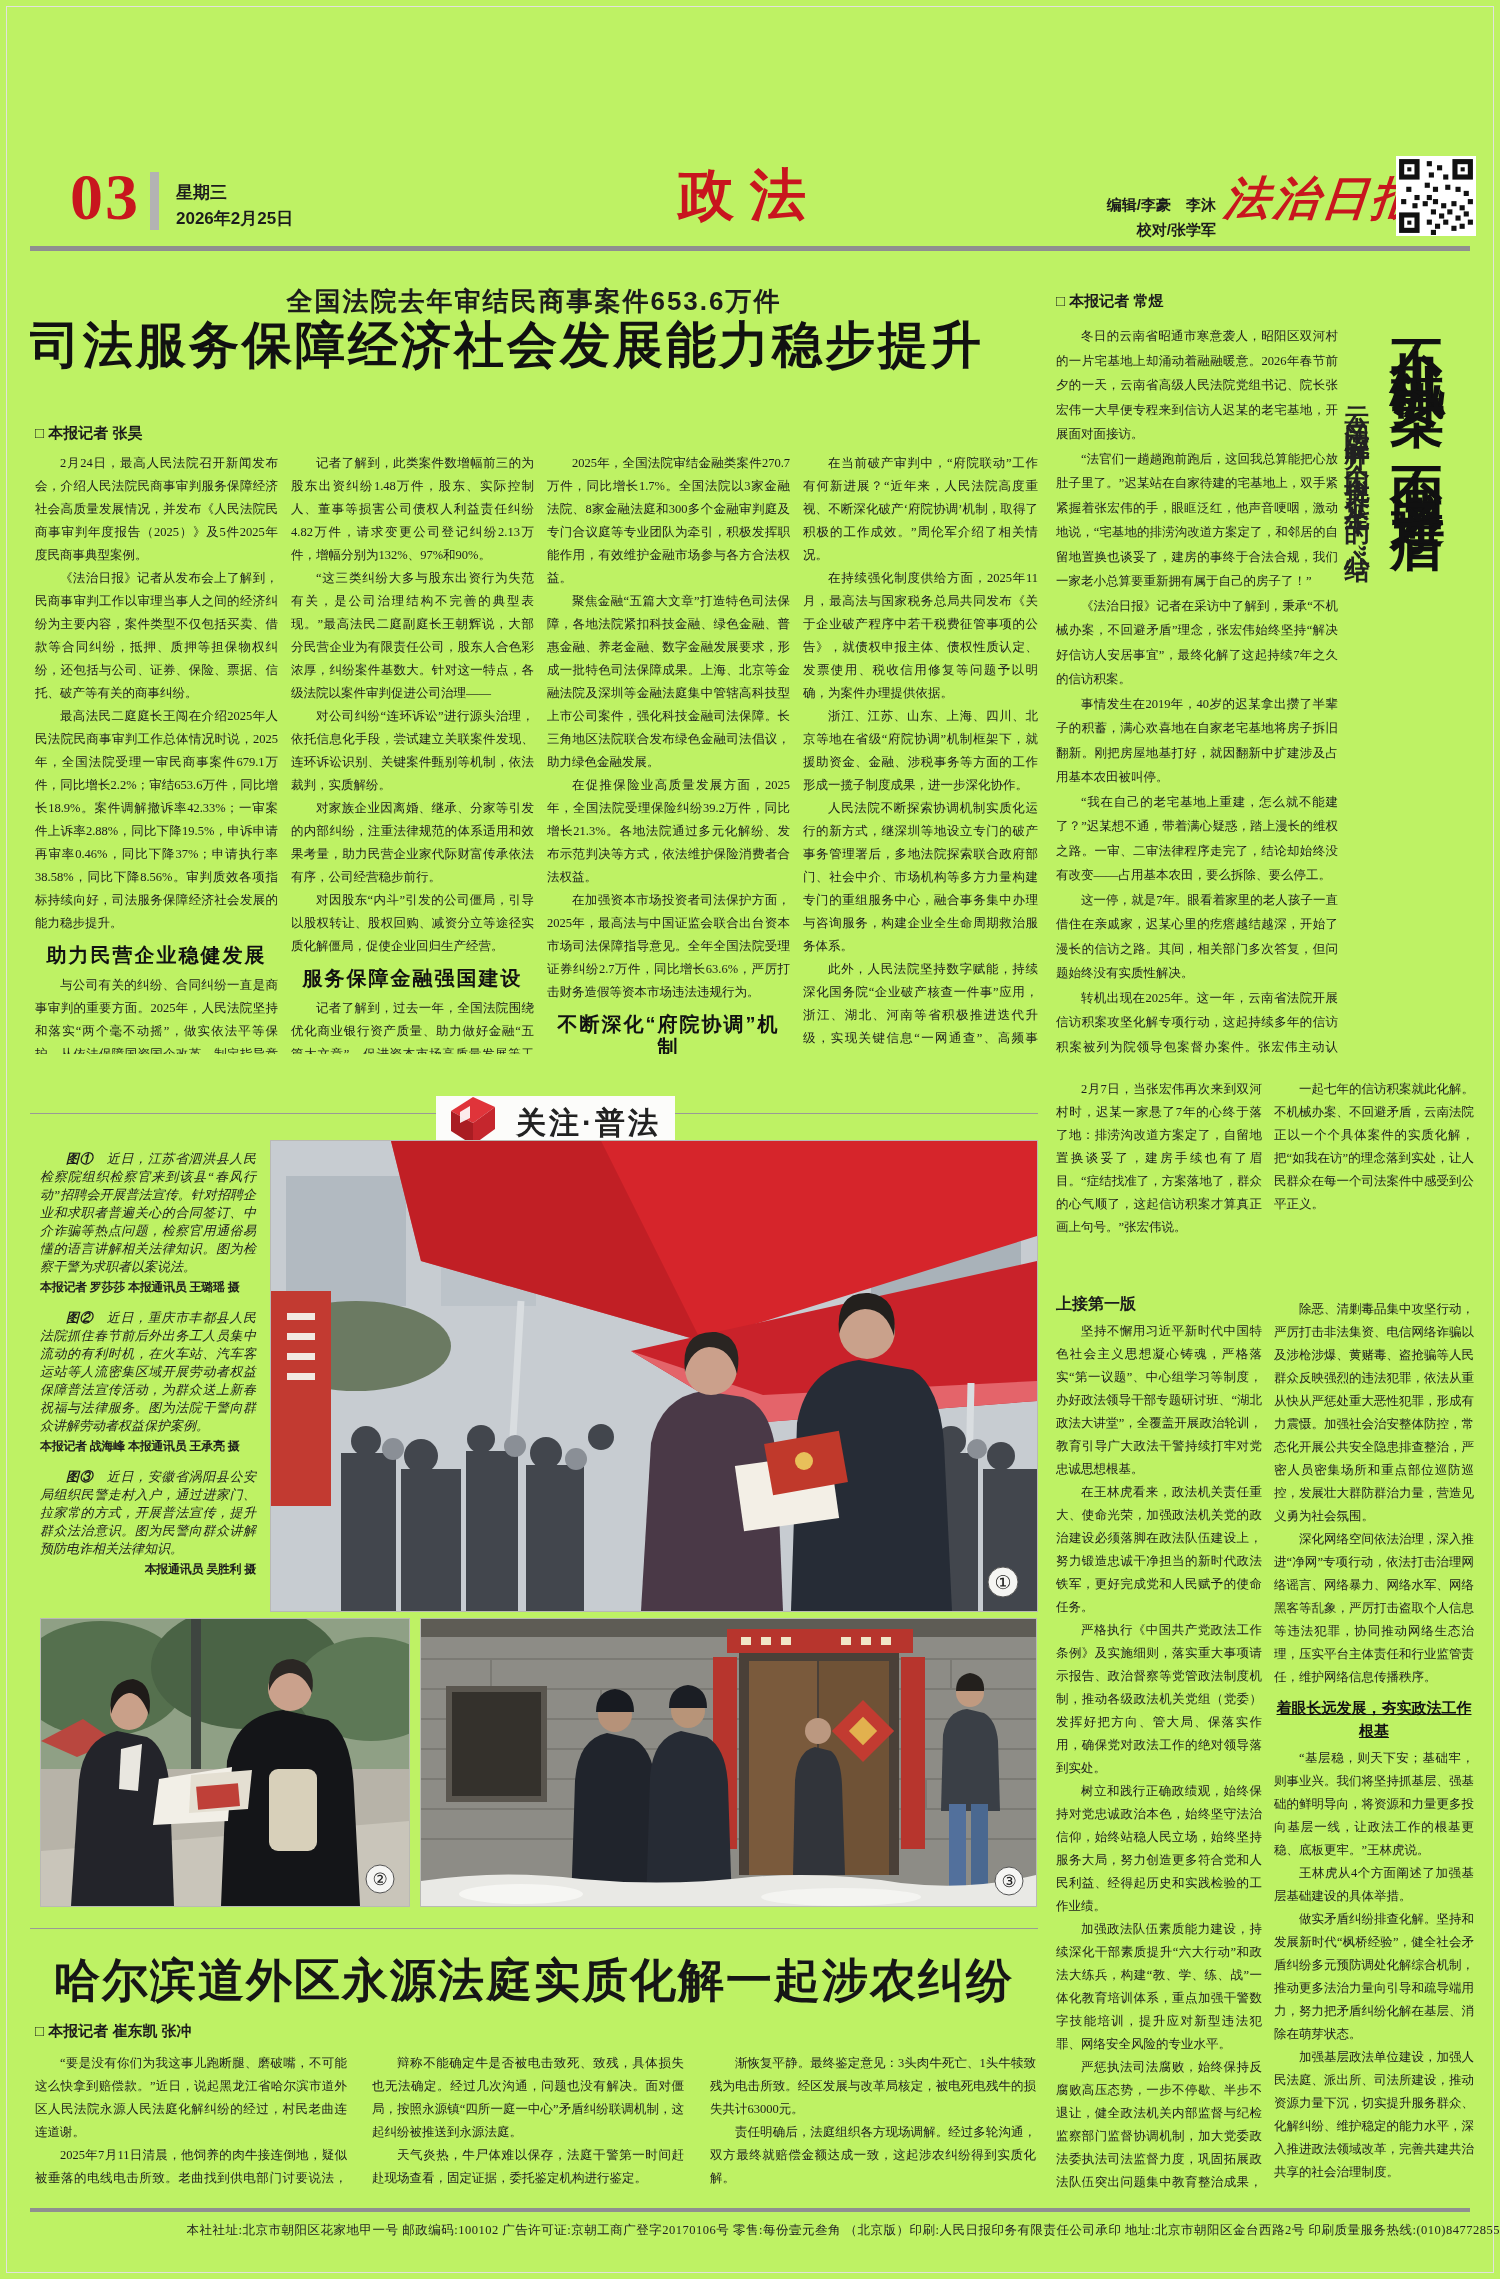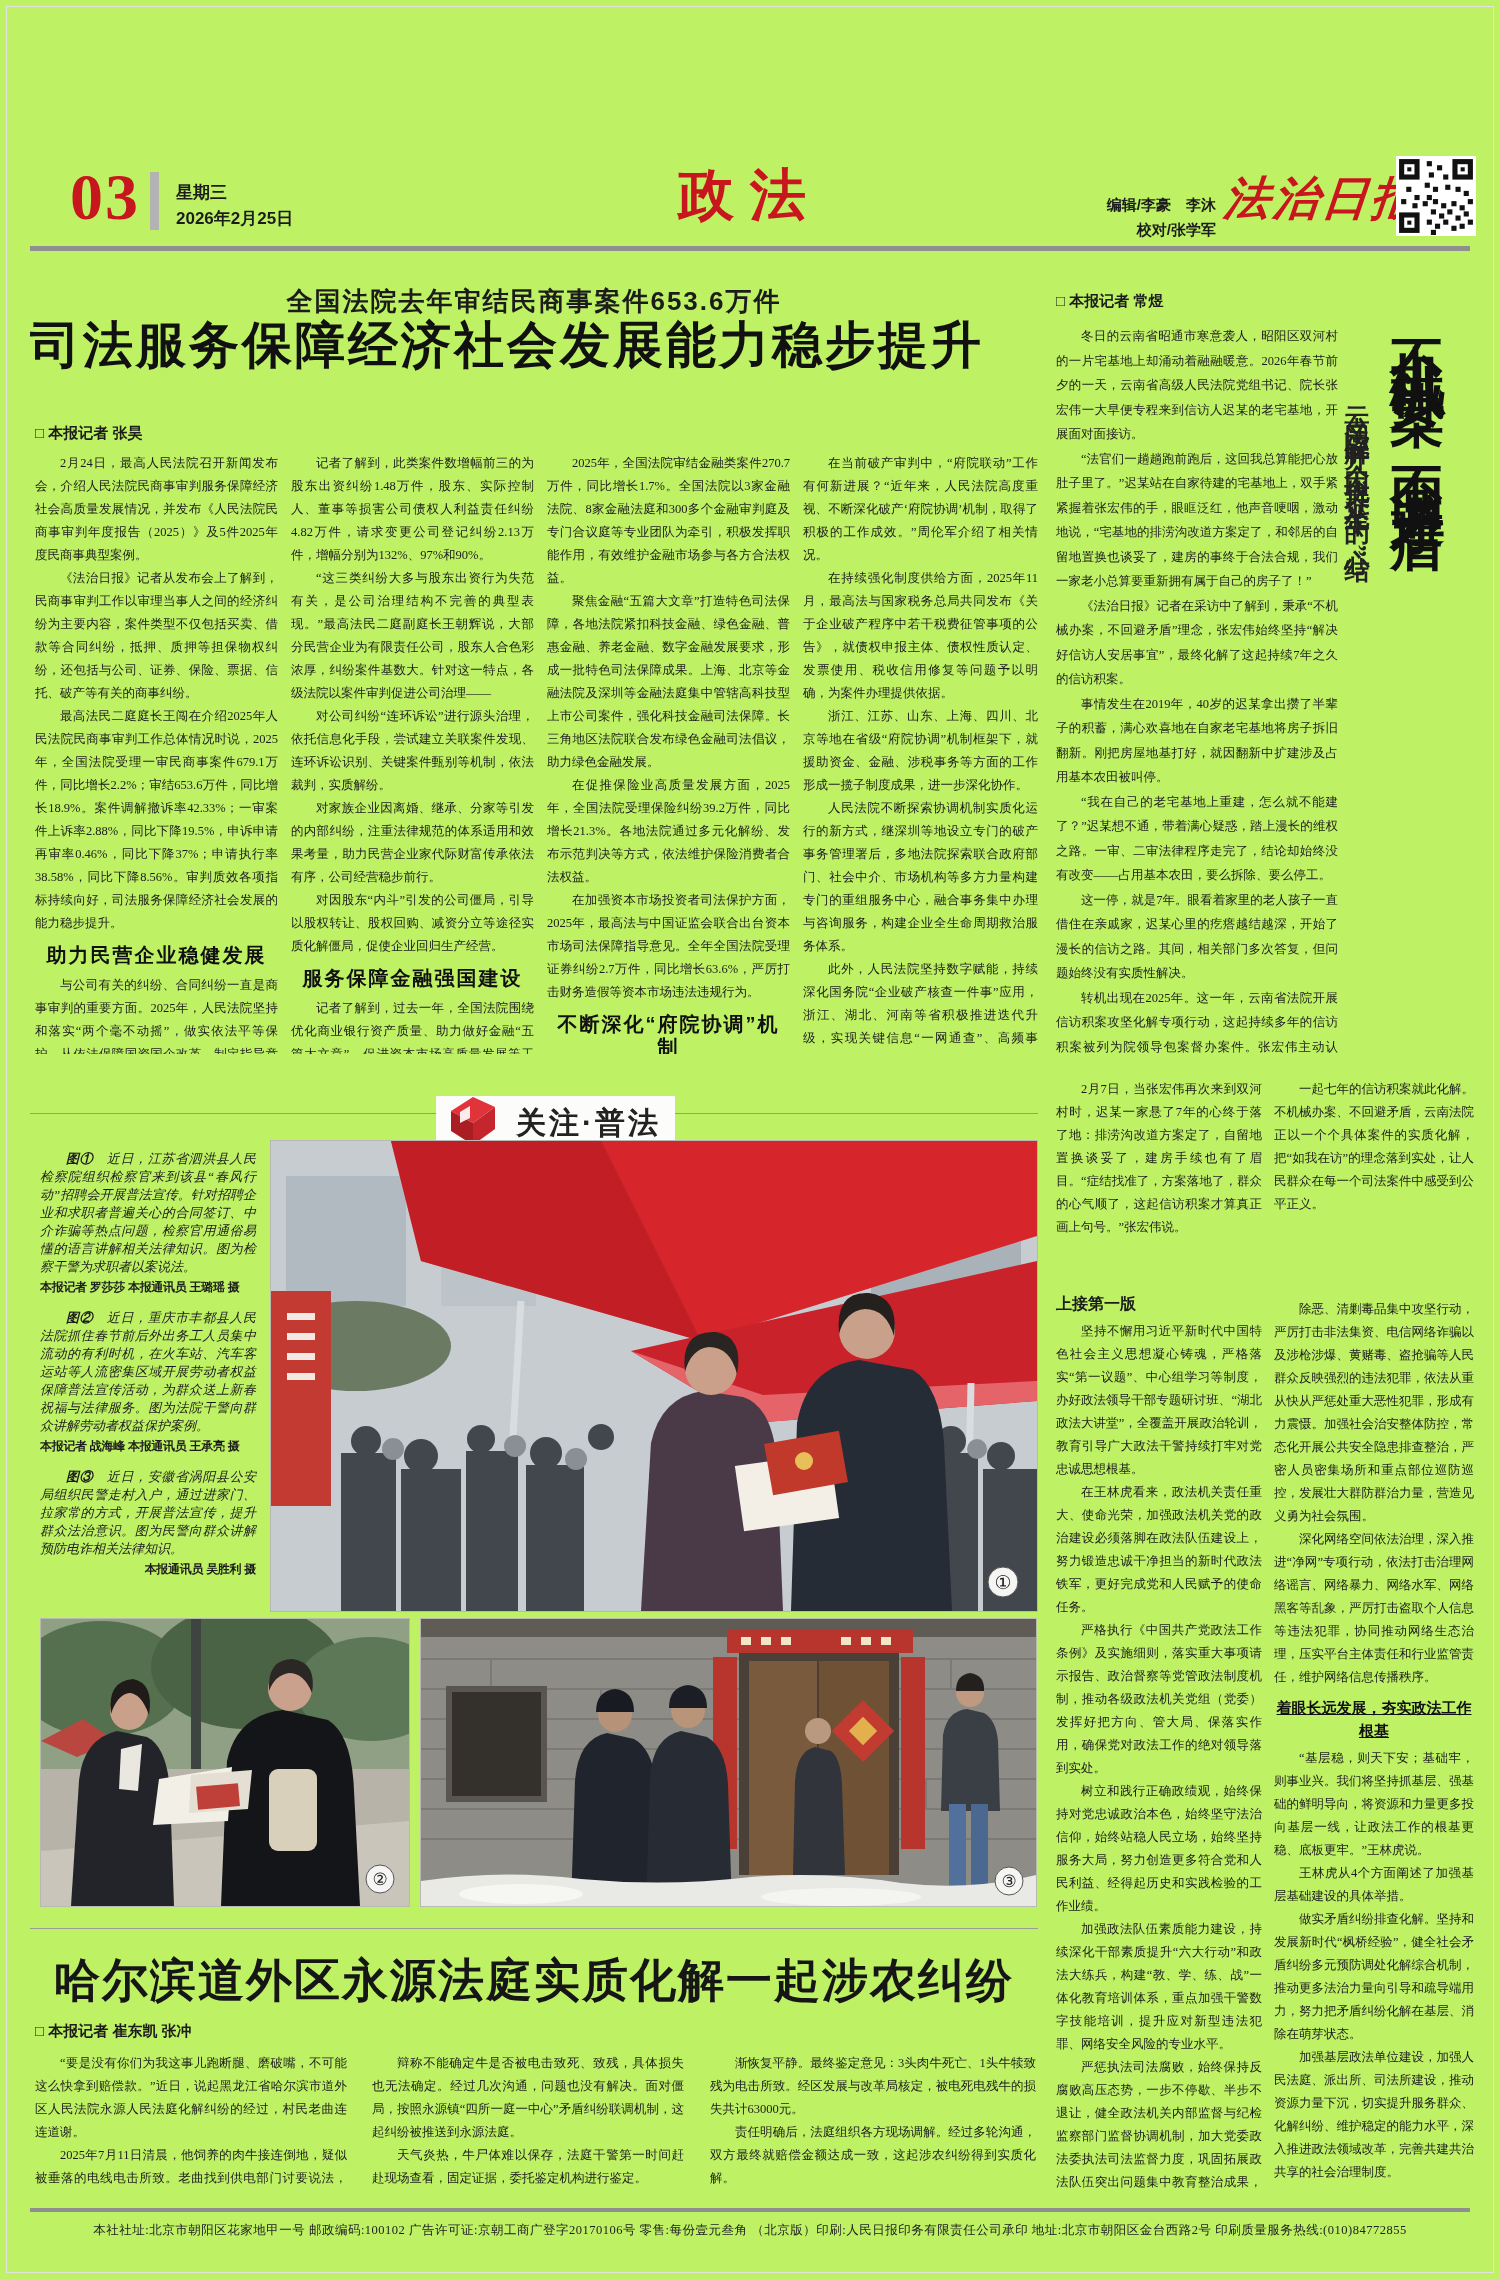--- a/index.html
+++ b/index.html
@@ -47,21 +47,21 @@
         font-size:12px;letter-spacing:-0.3px;white-space:nowrap;margin-top:3px;}
   .cred.r{text-align:right;}
   .ph{position:absolute;border:1px solid #b9b9b4;background:#e8e8e4;}
   .ph svg{display:block;}
 
   
   .bothead{left:30px;top:1950px;width:1008px;text-align:center;font-size:46px;font-weight:900;letter-spacing:2px;color:#161616;}
 
   
   .rule-bot{left:30px;top:2208px;width:1440px;height:4px;}
-  .footline{left:0;top:2222px;width:1500px;text-align:center;font-size:12.5px;letter-spacing:0.5px;color:#222;}
+  .footline{left:0;top:2222px;width:1500px;text-align:right;font-size:12.5px;letter-spacing:0.5px;color:#222;}
 </style>
 </head>
 <body>
 
 <div class="page">
   <div class="edge"></div>
 
   <div class="abs pageno red">03</div>
   <div class="abs pagebar"></div>
   <div class="abs dateblk sans">

